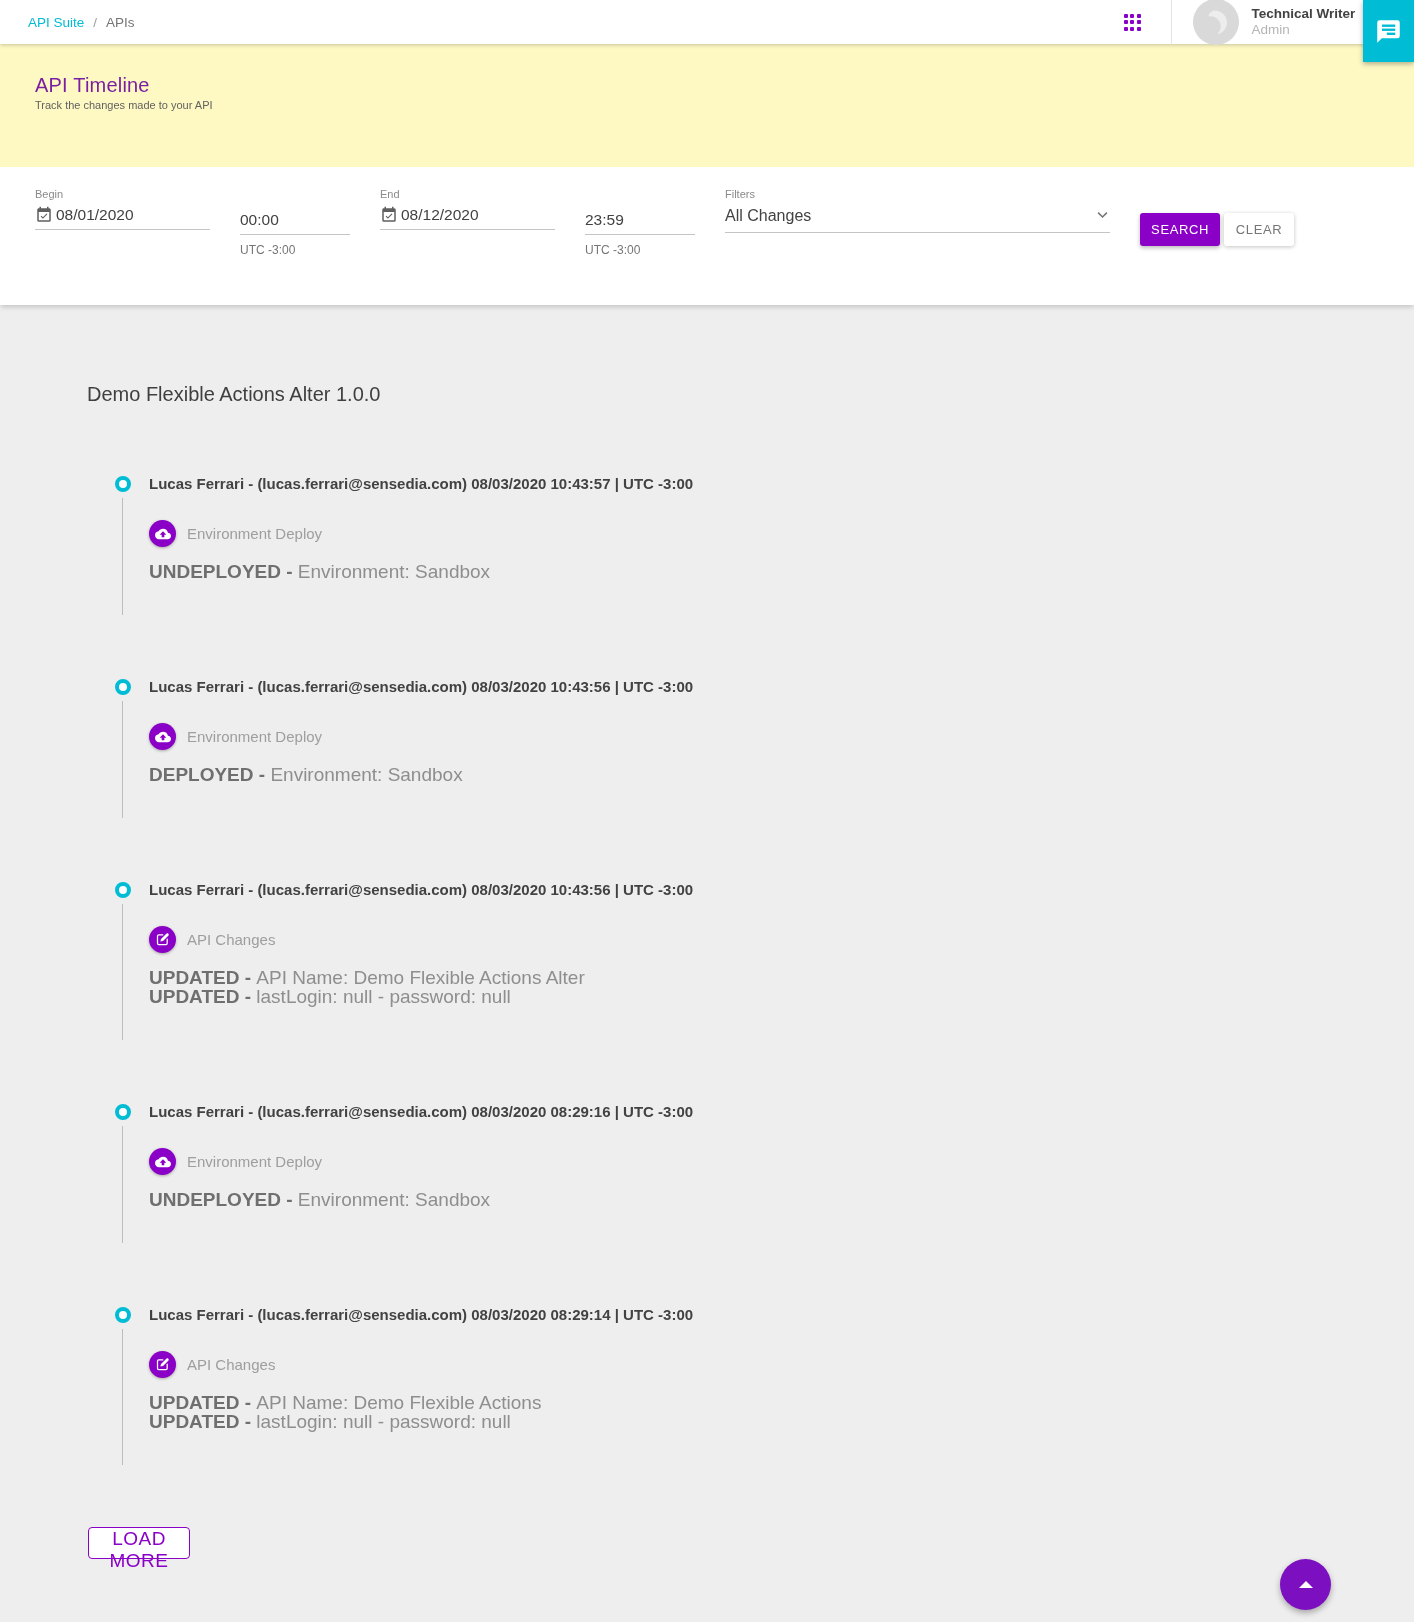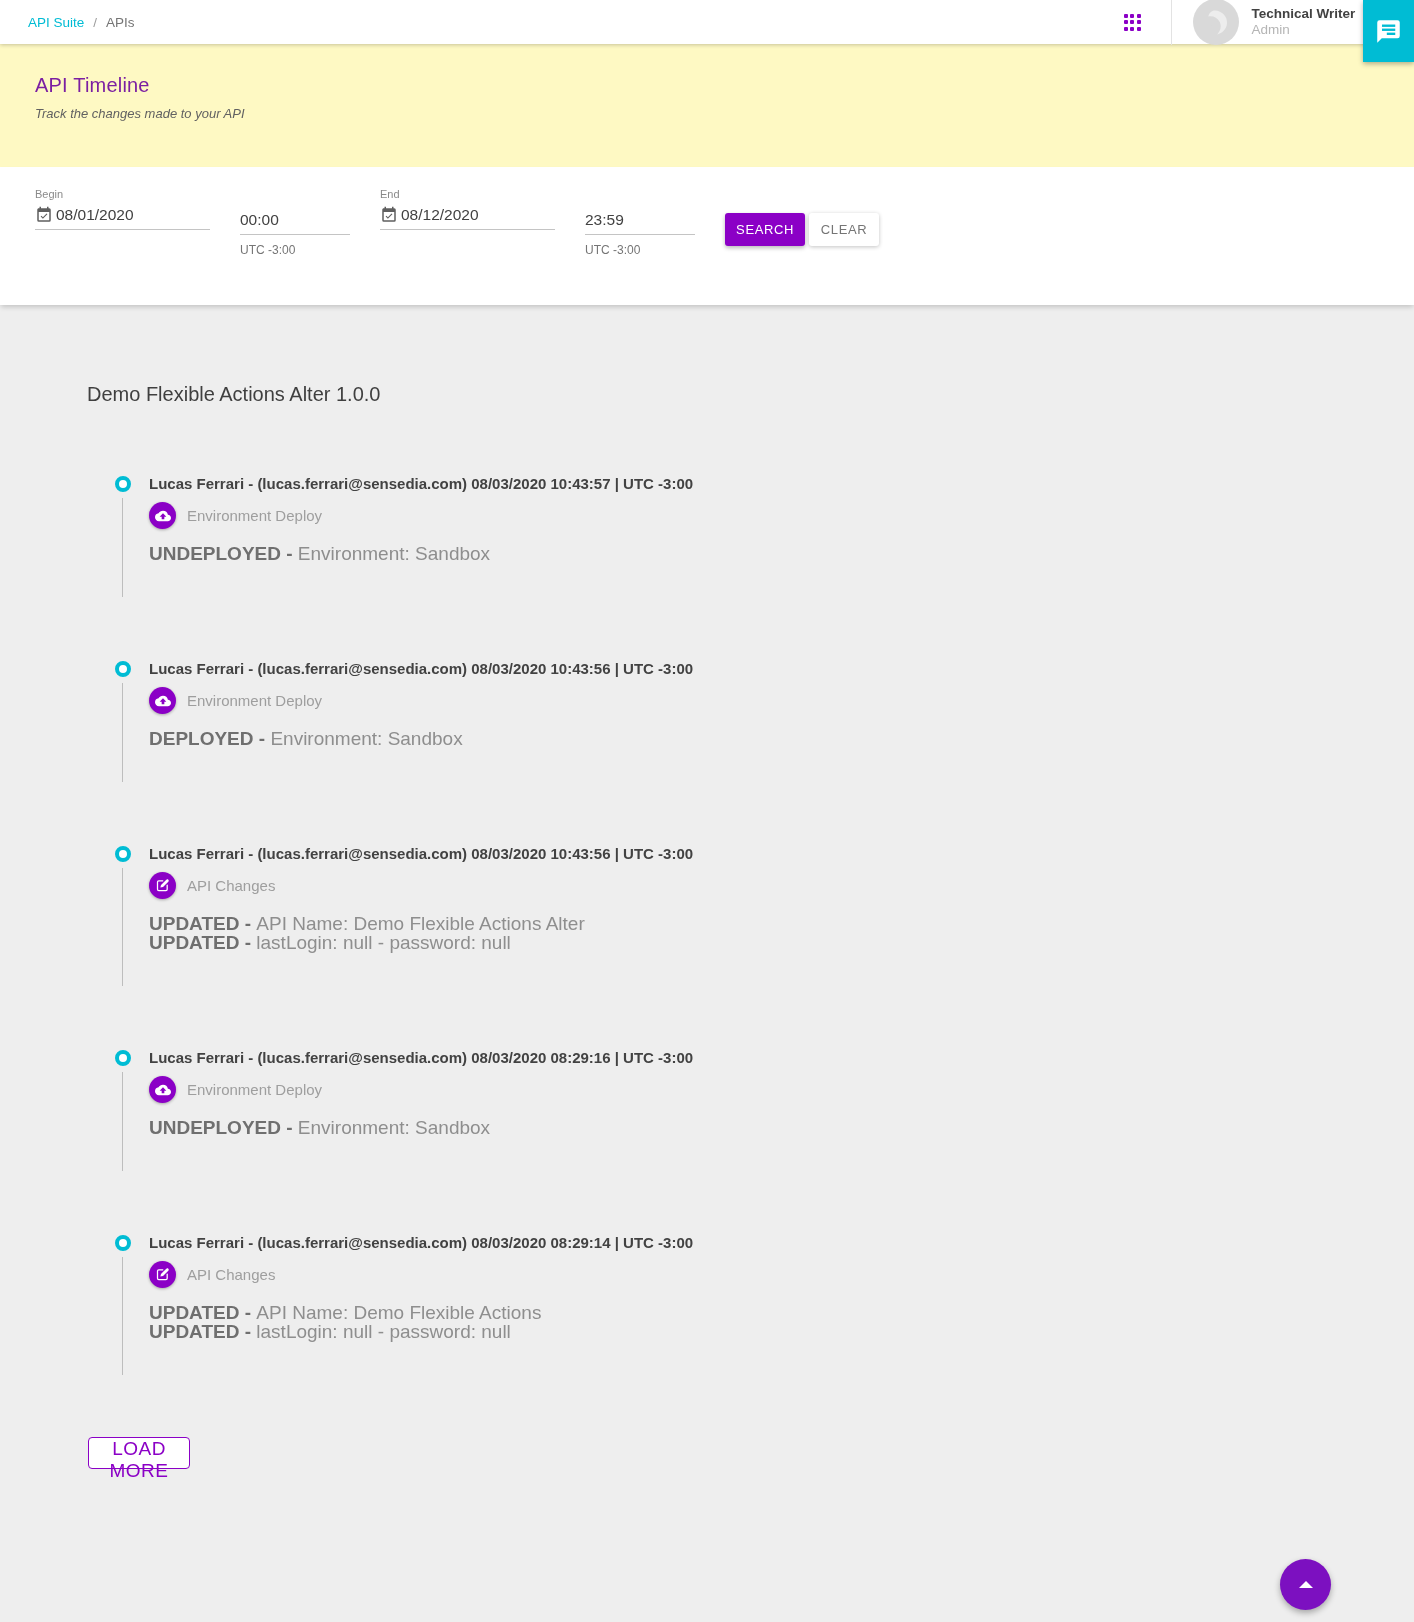--- a/index.html
+++ b/index.html
@@ -30,21 +30,21 @@
   .kebab { display:flex; flex-direction:column; gap:3px; padding:4px 8px; cursor:pointer; margin-left:14px; }
   .kebab i { width:4.5px; height:4.5px; background:#8b00c6; border-radius:1px; }
   .chat-btn {
     position:absolute; top:0; right:0; width:51px; height:62px;
     background:#00bcd4; display:flex; align-items:center; justify-content:center;
     cursor:pointer; border:none; box-shadow:0 2px 5px rgba(0,0,0,.3);
   }
   
   .hero { height:123px; background:#fef9c3; padding:30px 0 16px 35px; }
   .hero h2 { font-size:20px; font-weight:400; color:#7b1fa2; letter-spacing:.2px; }
-  .hero p { font-size:13px; color:#616161; margin-top:9px;font-style:italic; }
+  .hero p { font-size:11px; color:#616161; margin-top:2px; }
   
   .filter-bar {
     position:relative; z-index:10; height:138px; background:#ffffff;
     box-shadow:0 3px 5px -1px rgba(0,0,0,.18);
     display:flex; align-items:flex-start; padding:21px 120px 0 35px;
   }
   .f-label { font-size:11px; color:#8a8a8a; display:block; }
   .field { }
   .f-row { display:flex; align-items:center; height:30px; border-bottom:1px solid #c4c4c4; }
   .f-row input {
@@ -77,21 +77,21 @@
   ul.timeline { list-style:none; margin:64px 0 0 35px; }
   li.tl-item { position:relative; padding-left:27px; padding-bottom:96px; }
   li.tl-item::before {
     content:""; position:absolute; left:0; top:24px; bottom:62px; width:1px; background:#bdbdbd;
   }
   .bullet {
     position:absolute; left:-7.5px; top:2px; width:16px; height:16px;
     border:4.5px solid #00bcd4; border-radius:50%; background:#fff;
   }
   .e-head { font-size:15px; font-weight:700; color:#424242; line-height:20px; }
-  .type-row { display:flex; align-items:center; margin-top:8px;text-align:center; }
+  .type-row { display:flex; align-items:center; margin-top:26px;text-align:center; }
   .type-ic {
     width:27px; height:27px; border-radius:50%; background:#8b00c6; flex:none;
     display:flex; align-items:center; justify-content:center;
     box-shadow:0 1px 3px rgba(0,0,0,.3);
   }
   .type-label { font-size:15px; color:#9e9e9e; margin-left:11px; }
   .details { margin-top:15px; }
   .detail { font-size:19px; line-height:19px; color:#8e8e8e; }
   .detail b { color:#6f6f6f; font-weight:700; }
   .btn-loadmore {
@@ -189,20 +189,31 @@
       </span>
       <input value="08/12/2020" style="">
     </div>
   </div>
   <div class="field w-time ml25 pad-label">
     <div class="f-row">
       <input value="23:59" style="">
     </div>
     <div class="tz">UTC -3:00</div>
   </div>
+  <div class="f-select">
+    <span class="f-label">Filters</span>
+    <div class="sel-row">
+      <span class="sel-val">All Changes</span>
+      <span>
+        <svg width="15" height="15" viewBox="0 0 24 24">
+            <path fill="none" stroke="#757575" stroke-width="2.4" d="M5 9l7 7 7-7"></path>
+          </svg>
+      </span>
+    </div>
+  </div>
   <div class="btns">
     <button class="btn-search">SEARCH</button>
     <button class="btn-clear">CLEAR</button>
   </div>
 </section>
 
 <main class="content">
   <h1 class="api-title">Demo Flexible Actions Alter 1.0.0</h1>
   <ul class="timeline">
   <li class="tl-item">

